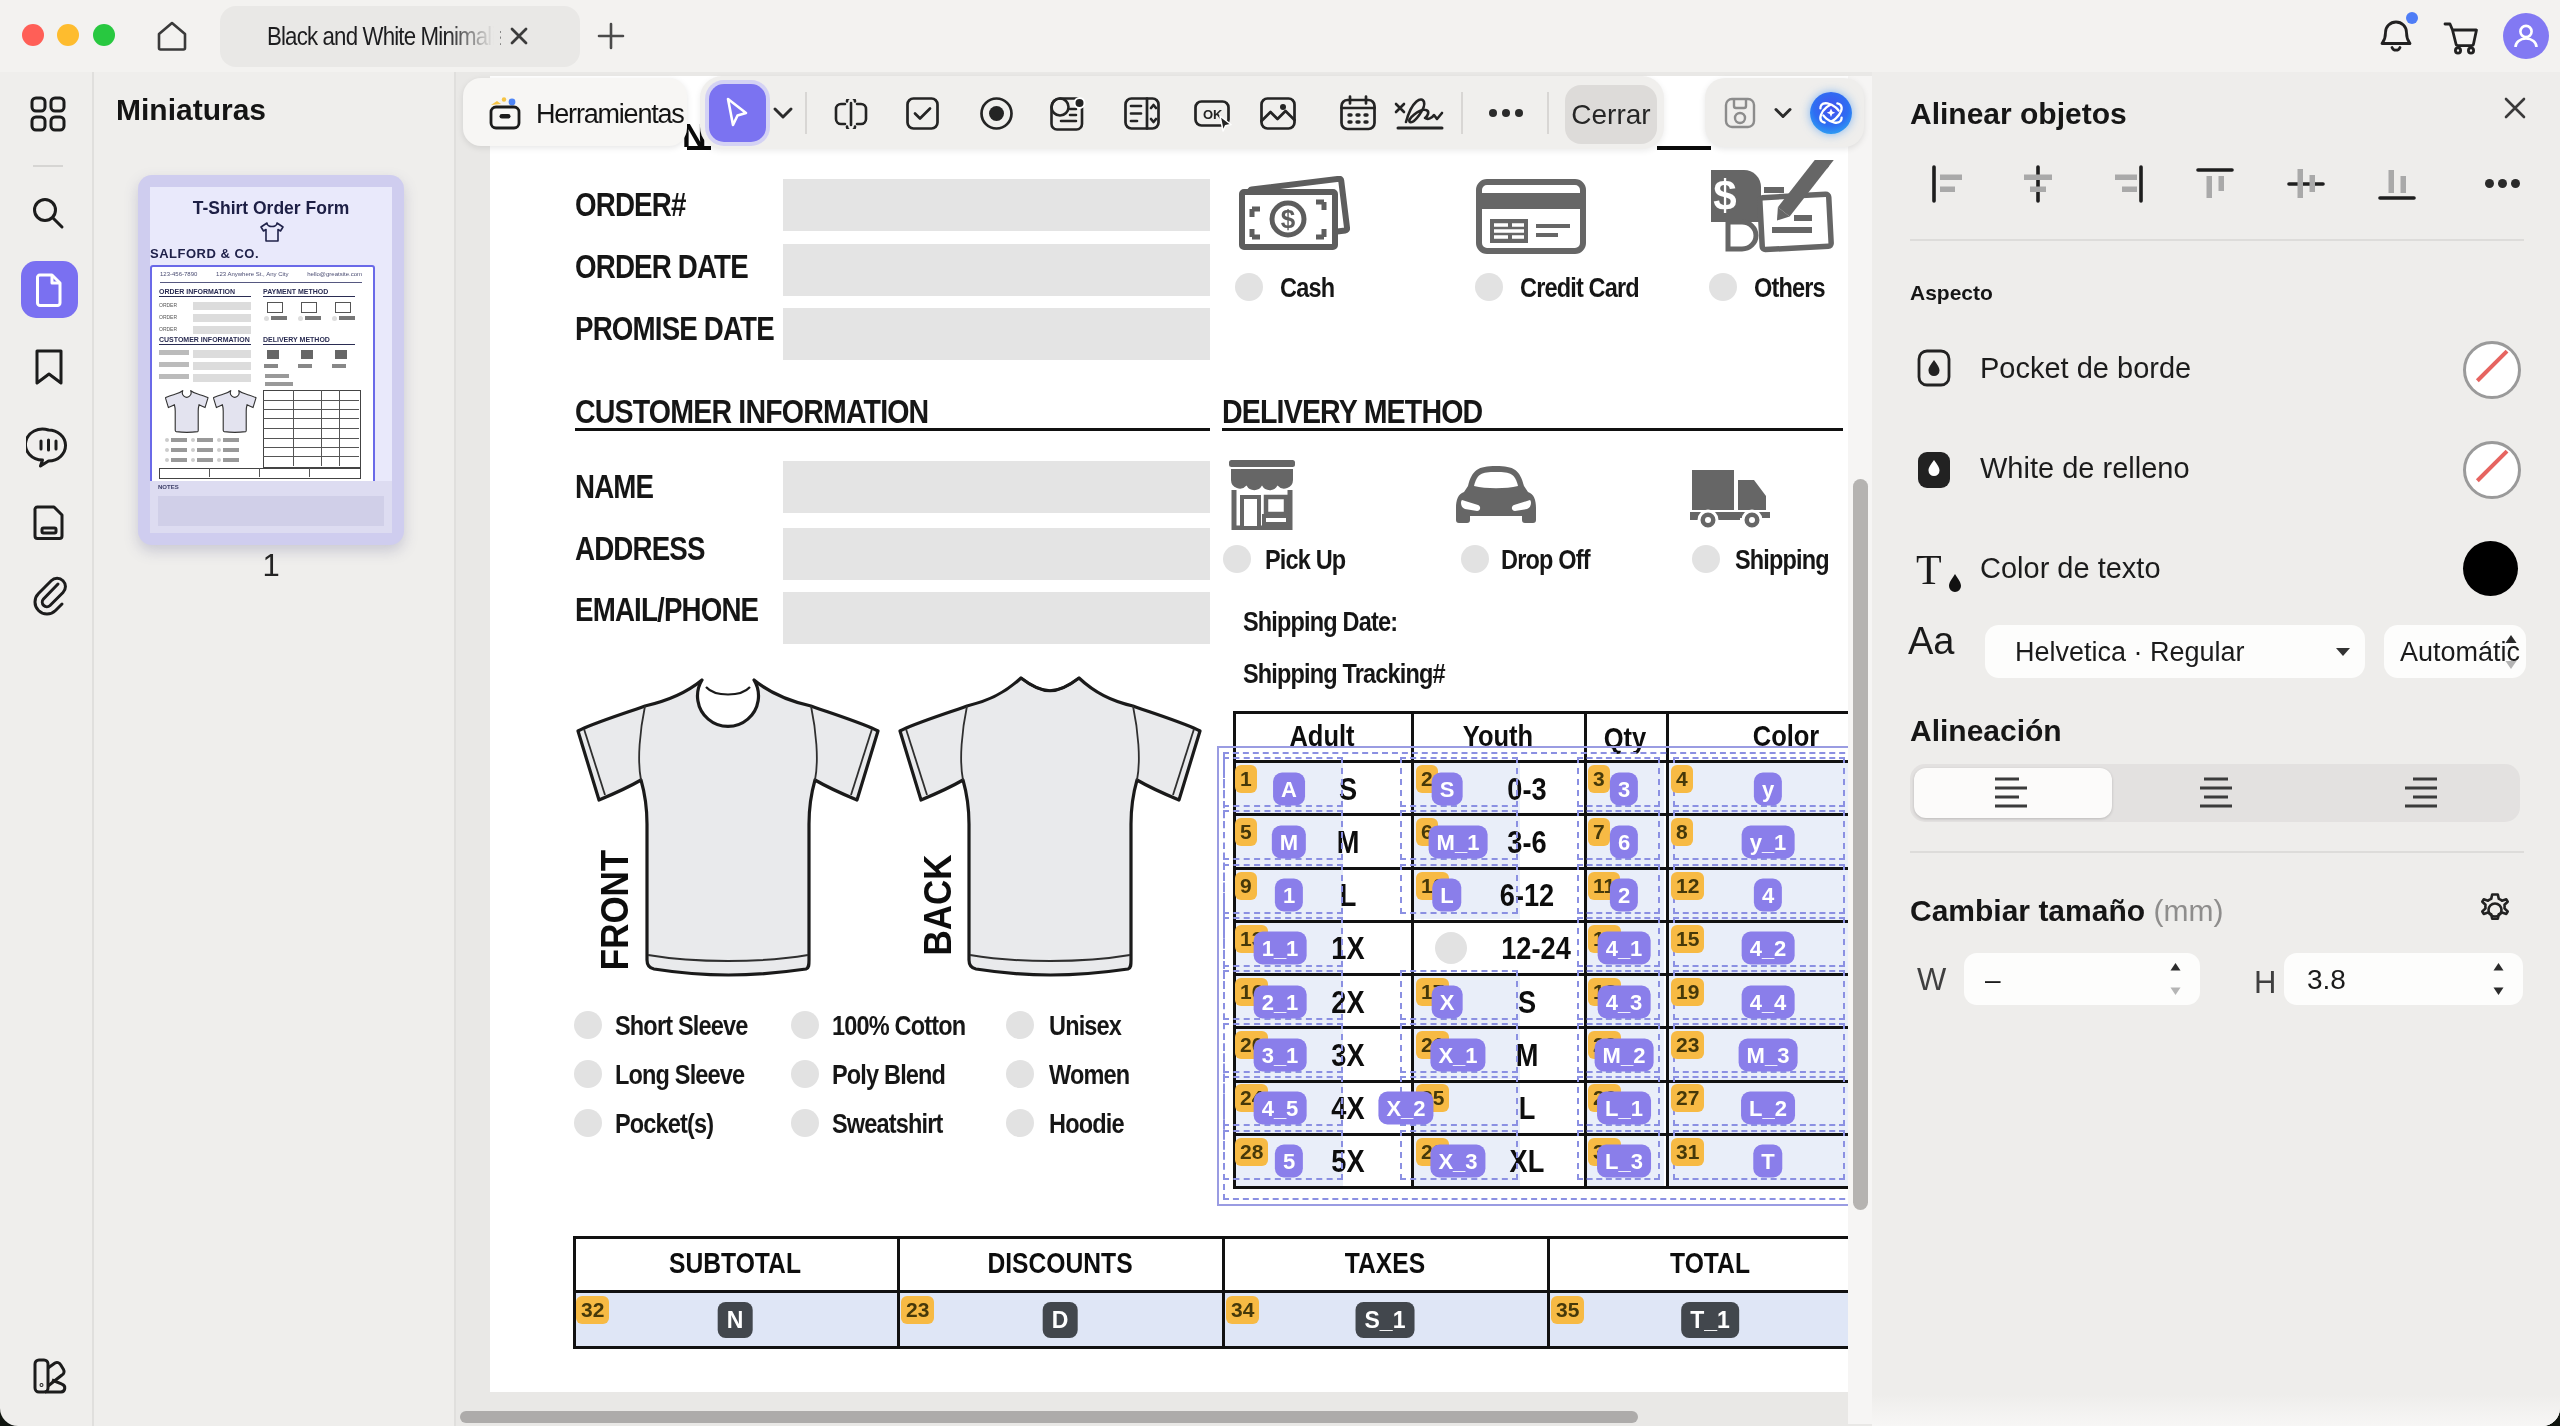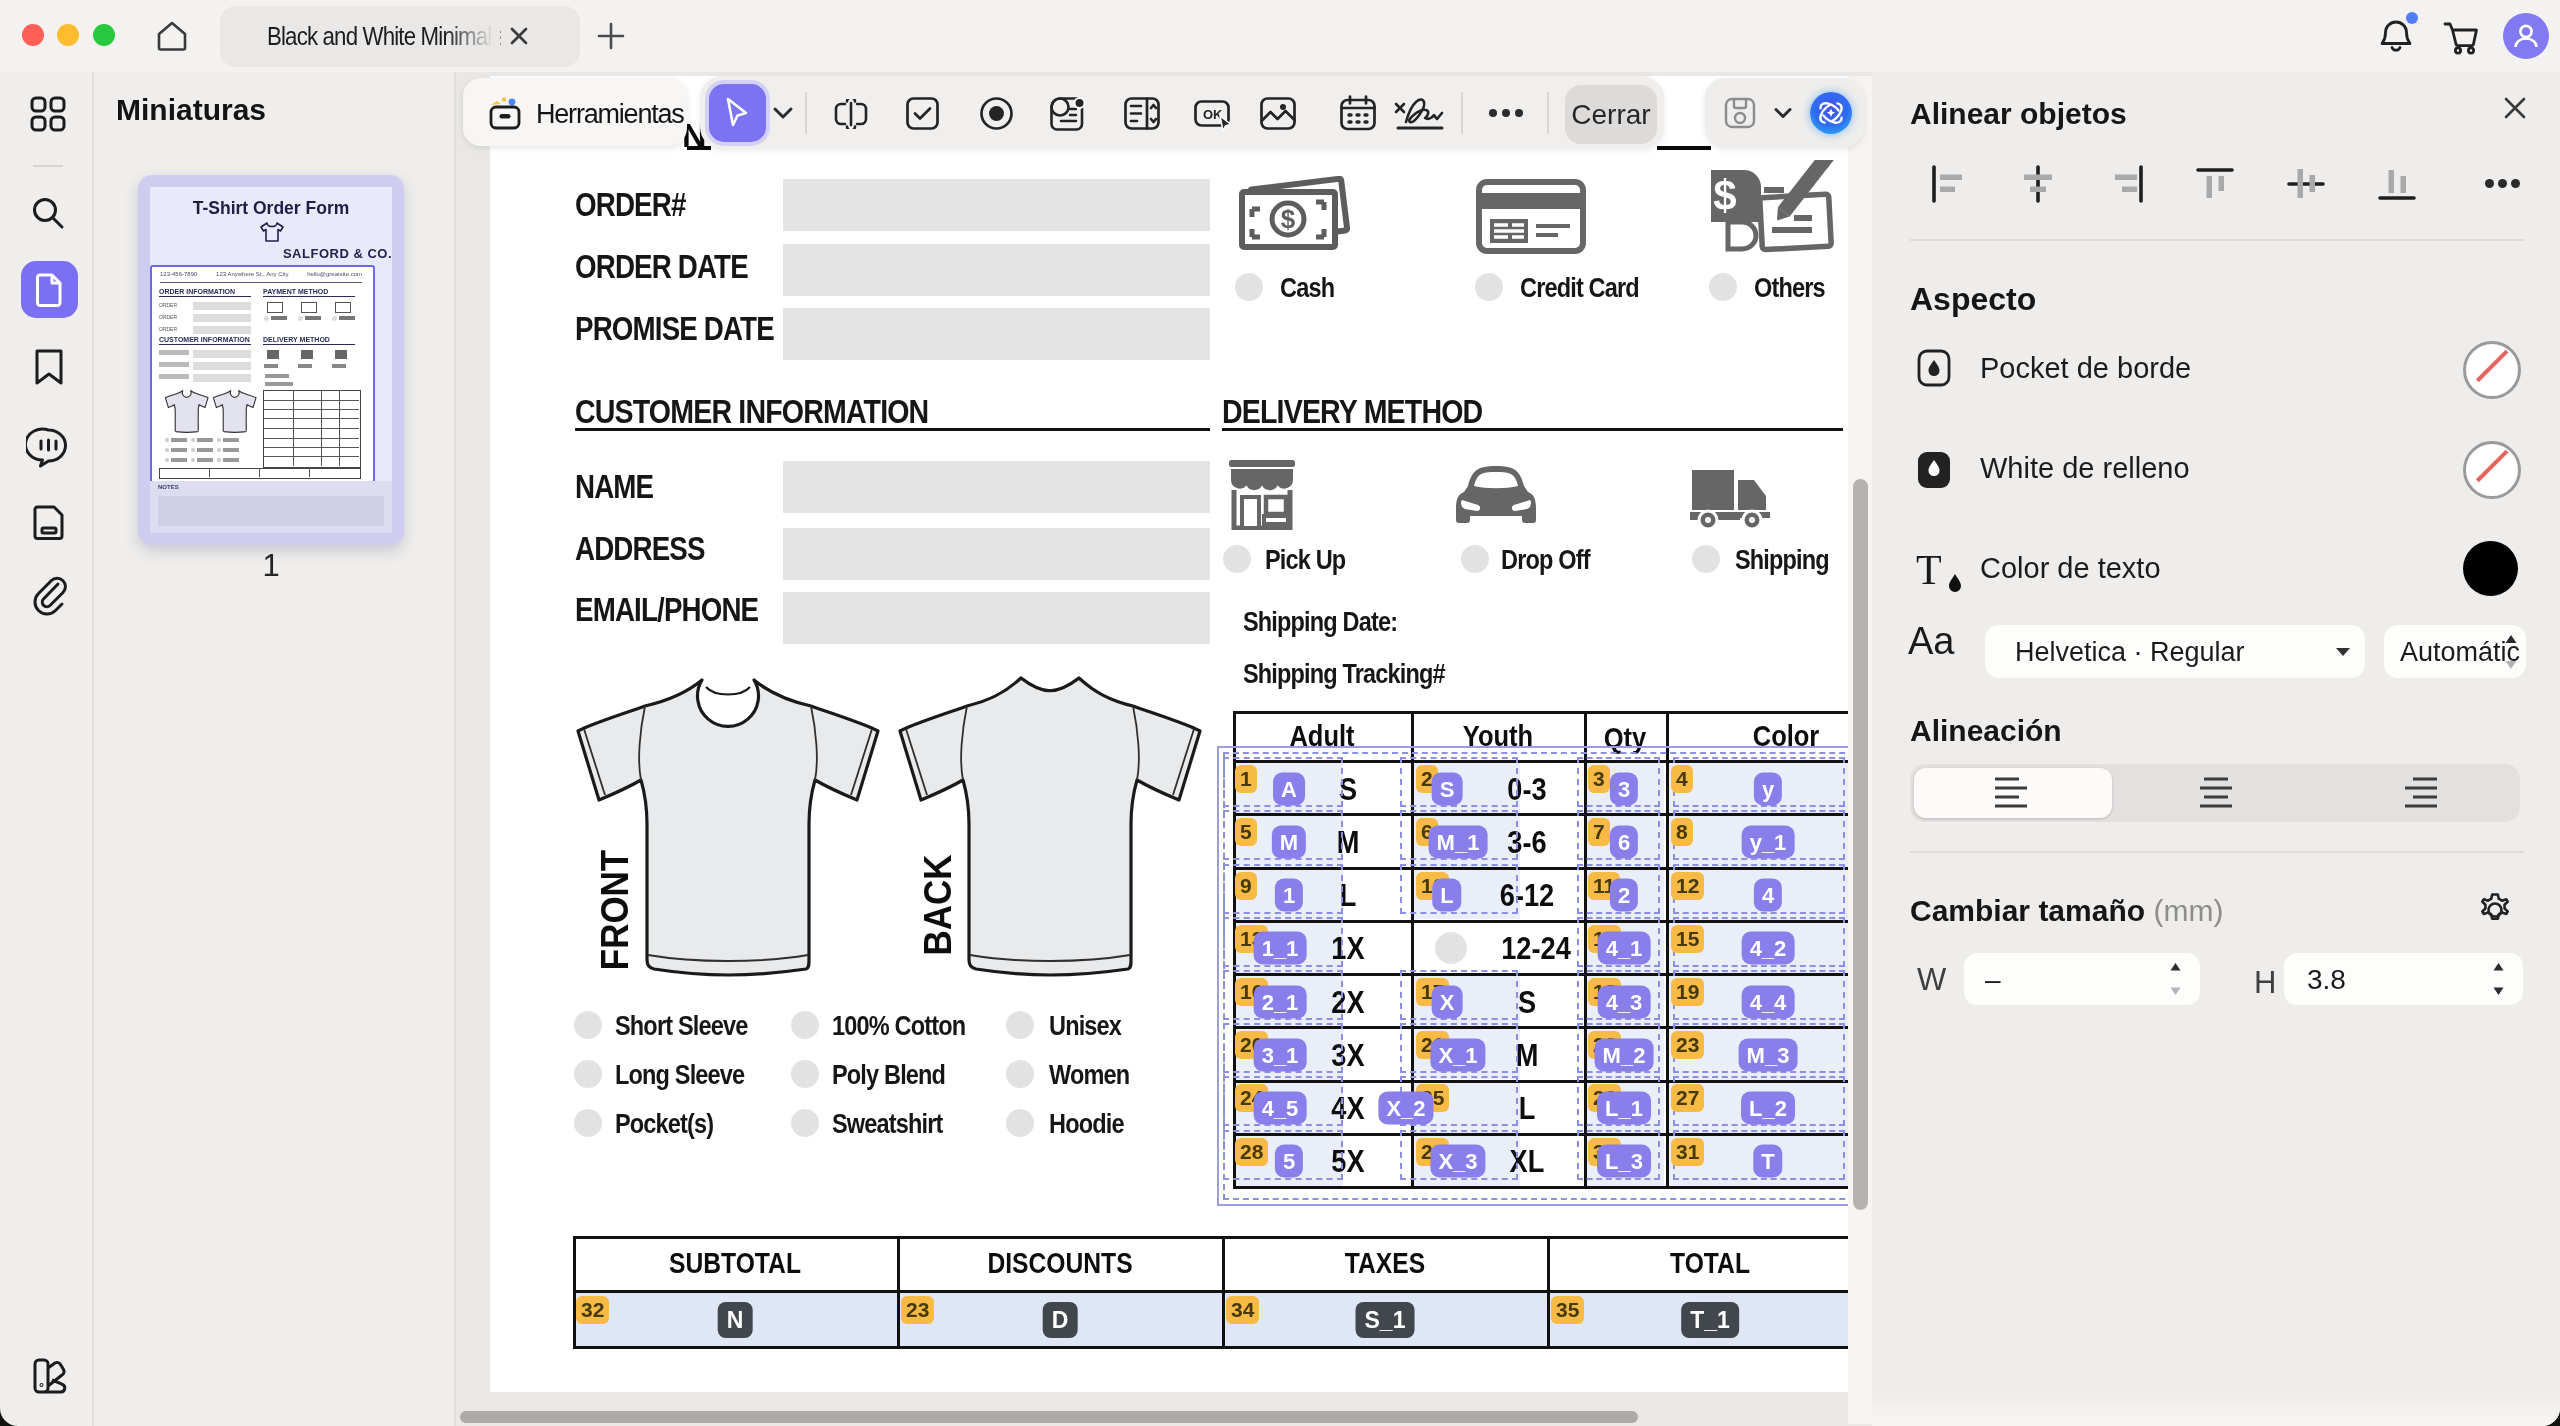--- a/index.html
+++ b/index.html
@@ -93,21 +93,21 @@
     </svg>
 
   <div class="abs" style="left:96px;top:93px;width:220px;height:40px;font-size:30px;font-weight:700;color:#141414;padding-left:20px;">Miniaturas</div>
   <div class="abs" style="left:454px;top:72px;width:2px;height:1354px;background:#e0dfdd;"></div>
   <div class="abs" id="thumbcard" style="left:138px;top:175px;width:266px;height:370px;border-radius:14px;background:#cfcdef;box-shadow:0 6px 14px rgba(90,90,140,.25);"></div>
   <div class="abs" style="left:150px;top:187px;width:242px;height:346px;background:#e9e9fb;"></div>
   <div class="abs" style="left:150px;top:198px;width:242px;height:24px;font-size:17.5px;font-weight:700;color:#1d1f45;text-align:center;">T-Shirt Order Form</div>
   <svg class="abs" style="left:259px;top:220px" width="26" height="24" viewBox="0 0 26 24" fill="#e9e9fb" stroke="#20224a" stroke-width="1.6" stroke-linejoin="round">
       <path d="M8 3 L2 7 L4.5 11 L7 9.5 V21 H19 V9.5 L21.5 11 L24 7 L18 3 a5 3.5 0 0 1 -10 0 Z"></path>
     </svg>
-  <div class="abs" style="left:150px;top:246px;width:242px;height:16px;font-size:13px;font-weight:700;color:#20224a;text-align:right;letter-spacing:.5px;">SALFORD &amp; CO.</div>
+  <div class="abs" style="left:150px;top:246px;width:242px;height:16px;font-size:13px;font-weight:700;color:#20224a;text-align:left;letter-spacing:.5px;">SALFORD &amp; CO.</div>
 
   <div class="abs" style="left:150px;top:265px;width:221px;height:216px;background:#ffffff;border:2.5px solid #6a69e8;border-radius:3px;"></div>
   <div id="thumbmini" class="abs" style="left:155px;top:286px;width:212px;height:192px;">
       <div style="position:absolute;left:5px;top:-15px;width:202px;height:8px;font-size:6px;color:#4a4c72;display:flex;justify-content:space-between;">
         <span>123-456-7890</span>
         <span>123 Anywhere St., Any City</span>
         <span>hello@greatsite.com</span>
       </div>
       <div style="position:absolute;left:5px;top:-4px;width:202px;height:1px;background:#565880;"></div>
       <div style="position:absolute;left:4px;top:2px;font-size:7px;font-weight:700;color:#2a2c52;">ORDER INFORMATION</div>
@@ -617,21 +617,21 @@
         </svg>
     <svg class="abs" style="left:504px;top:91px" width="42" height="42" viewBox="0 0 42 42">
           <rect x="12.5" y="7" width="5.5" height="23" fill="#a9a9a9"></rect>
           <rect x="24.5" y="13" width="5.5" height="17" fill="#a9a9a9"></rect>
           <path d="M4 35 h34" stroke="#1e1e1e" stroke-width="3.6" stroke-linecap="round"></path>
         </svg>
     <div class="abs" style="left:613px;top:107px;width:9px;height:9px;border-radius:50%;background:#2a2a2a;"></div>
     <div class="abs" style="left:626px;top:107px;width:9px;height:9px;border-radius:50%;background:#2a2a2a;"></div>
     <div class="abs" style="left:639px;top:107px;width:9px;height:9px;border-radius:50%;background:#2a2a2a;"></div>
     <div class="abs" style="left:38px;top:167px;width:614px;height:1.5px;background:#dddcda;"></div>
-    <div class="abs" style="left:38px;top:209px;font-size:32px;font-weight:700;color:#161616;">Aspecto</div>
+    <div class="abs" style="left:38px;top:209px;font-size:21px;font-weight:700;color:#161616;">Aspecto</div>
 
     <svg class="abs" style="left:42px;top:276px" width="40" height="40" viewBox="0 0 40 40" fill="none">
           <rect x="5" y="3" width="30" height="34" rx="8" stroke="#222" stroke-width="2.8"></rect>
           <path d="M20 12 c3.5 5 5.5 7.5 5.5 10.5 a5.5 5.5 0 0 1 -11 0 c0 -3 2 -5.5 5.5 -10.5 Z" fill="#222"></path>
         </svg>
     <div class="abs" style="left:108px;top:280px;font-size:29px;color:#1c1c1c;">Pocket de borde</div>
     <div class="abs" style="left:591px;top:269px;width:52px;height:52px;border-radius:50%;background:#fff;border:3px solid #9a9a9a;"></div>
     <div class="abs" style="left:599px;top:292px;width:42px;height:3.5px;background:#e66460;transform:rotate(-45deg);"></div>
 
     <svg class="abs" style="left:42px;top:378px" width="40" height="40" viewBox="0 0 40 40" fill="none">

